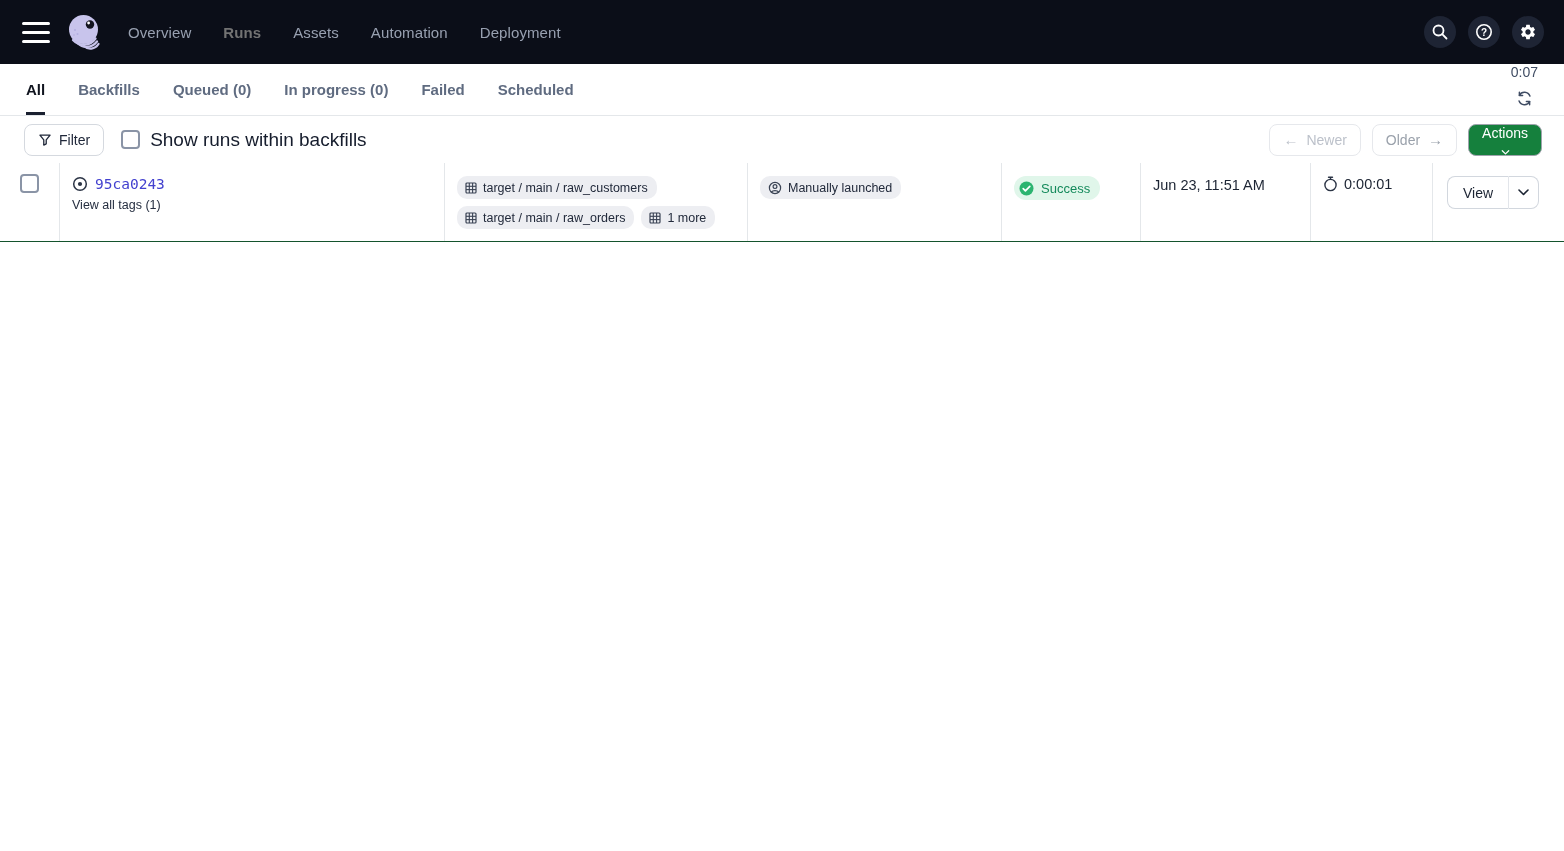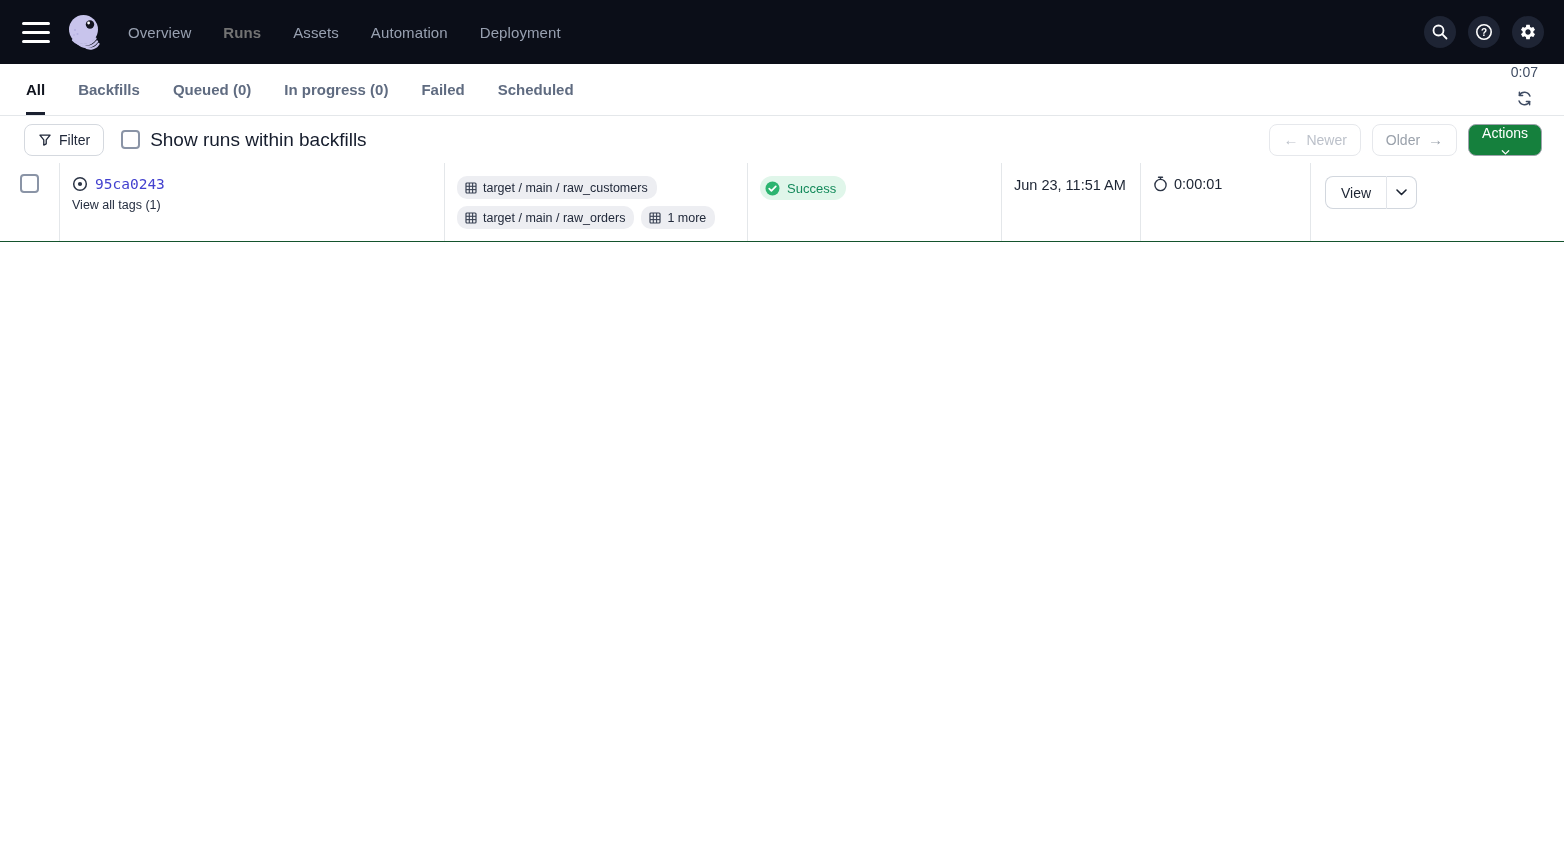--- a/index.html
+++ b/index.html
@@ -272,20 +272,30 @@
             <line x1="1" y1="4.3" x2="11" y2="4.3" stroke="#3a4354" stroke-width="1.1"></line>
             <line x1="1" y1="7.6" x2="11" y2="7.6" stroke="#3a4354" stroke-width="1.1"></line>
             <line x1="4.3" y1="1" x2="4.3" y2="11" stroke="#3a4354" stroke-width="1.1"></line>
             <line x1="7.6" y1="1" x2="7.6" y2="11" stroke="#3a4354" stroke-width="1.1"></line>
           </svg>
           <span>1 more</span>
         </span>
       </div>
     </div>
 
+    <div class="cell">
+      <span class="tag">
+        <svg width="14" height="14" viewBox="0 0 14 14">
+          <circle cx="7" cy="7" r="5.6" stroke="#3a4354" stroke-width="1.2" fill="none"></circle>
+          <circle cx="7" cy="5.6" r="1.9" stroke="#3a4354" stroke-width="1.2" fill="none"></circle>
+          <path d="M3.6 10.9 C 4.6 9.2, 9.4 9.2, 10.4 10.9" stroke="#3a4354" stroke-width="1.2" fill="none" stroke-linecap="round"></path>
+        </svg>
+        <span>Manually launched</span>
+      </span>
+    </div>
 
     <div class="cell">
       <span class="status-badge">
         <svg width="17" height="17" viewBox="0 0 17 17">
           <circle cx="8.5" cy="8.5" r="7" fill="#2cb470"></circle>
           <path d="M5.2 8.7 L7.4 10.9 L11.8 6.3" stroke="#ffffff" stroke-width="1.7" fill="none" stroke-linecap="round" stroke-linejoin="round"></path>
         </svg>
         <span>Success</span>
       </span>
     </div>

